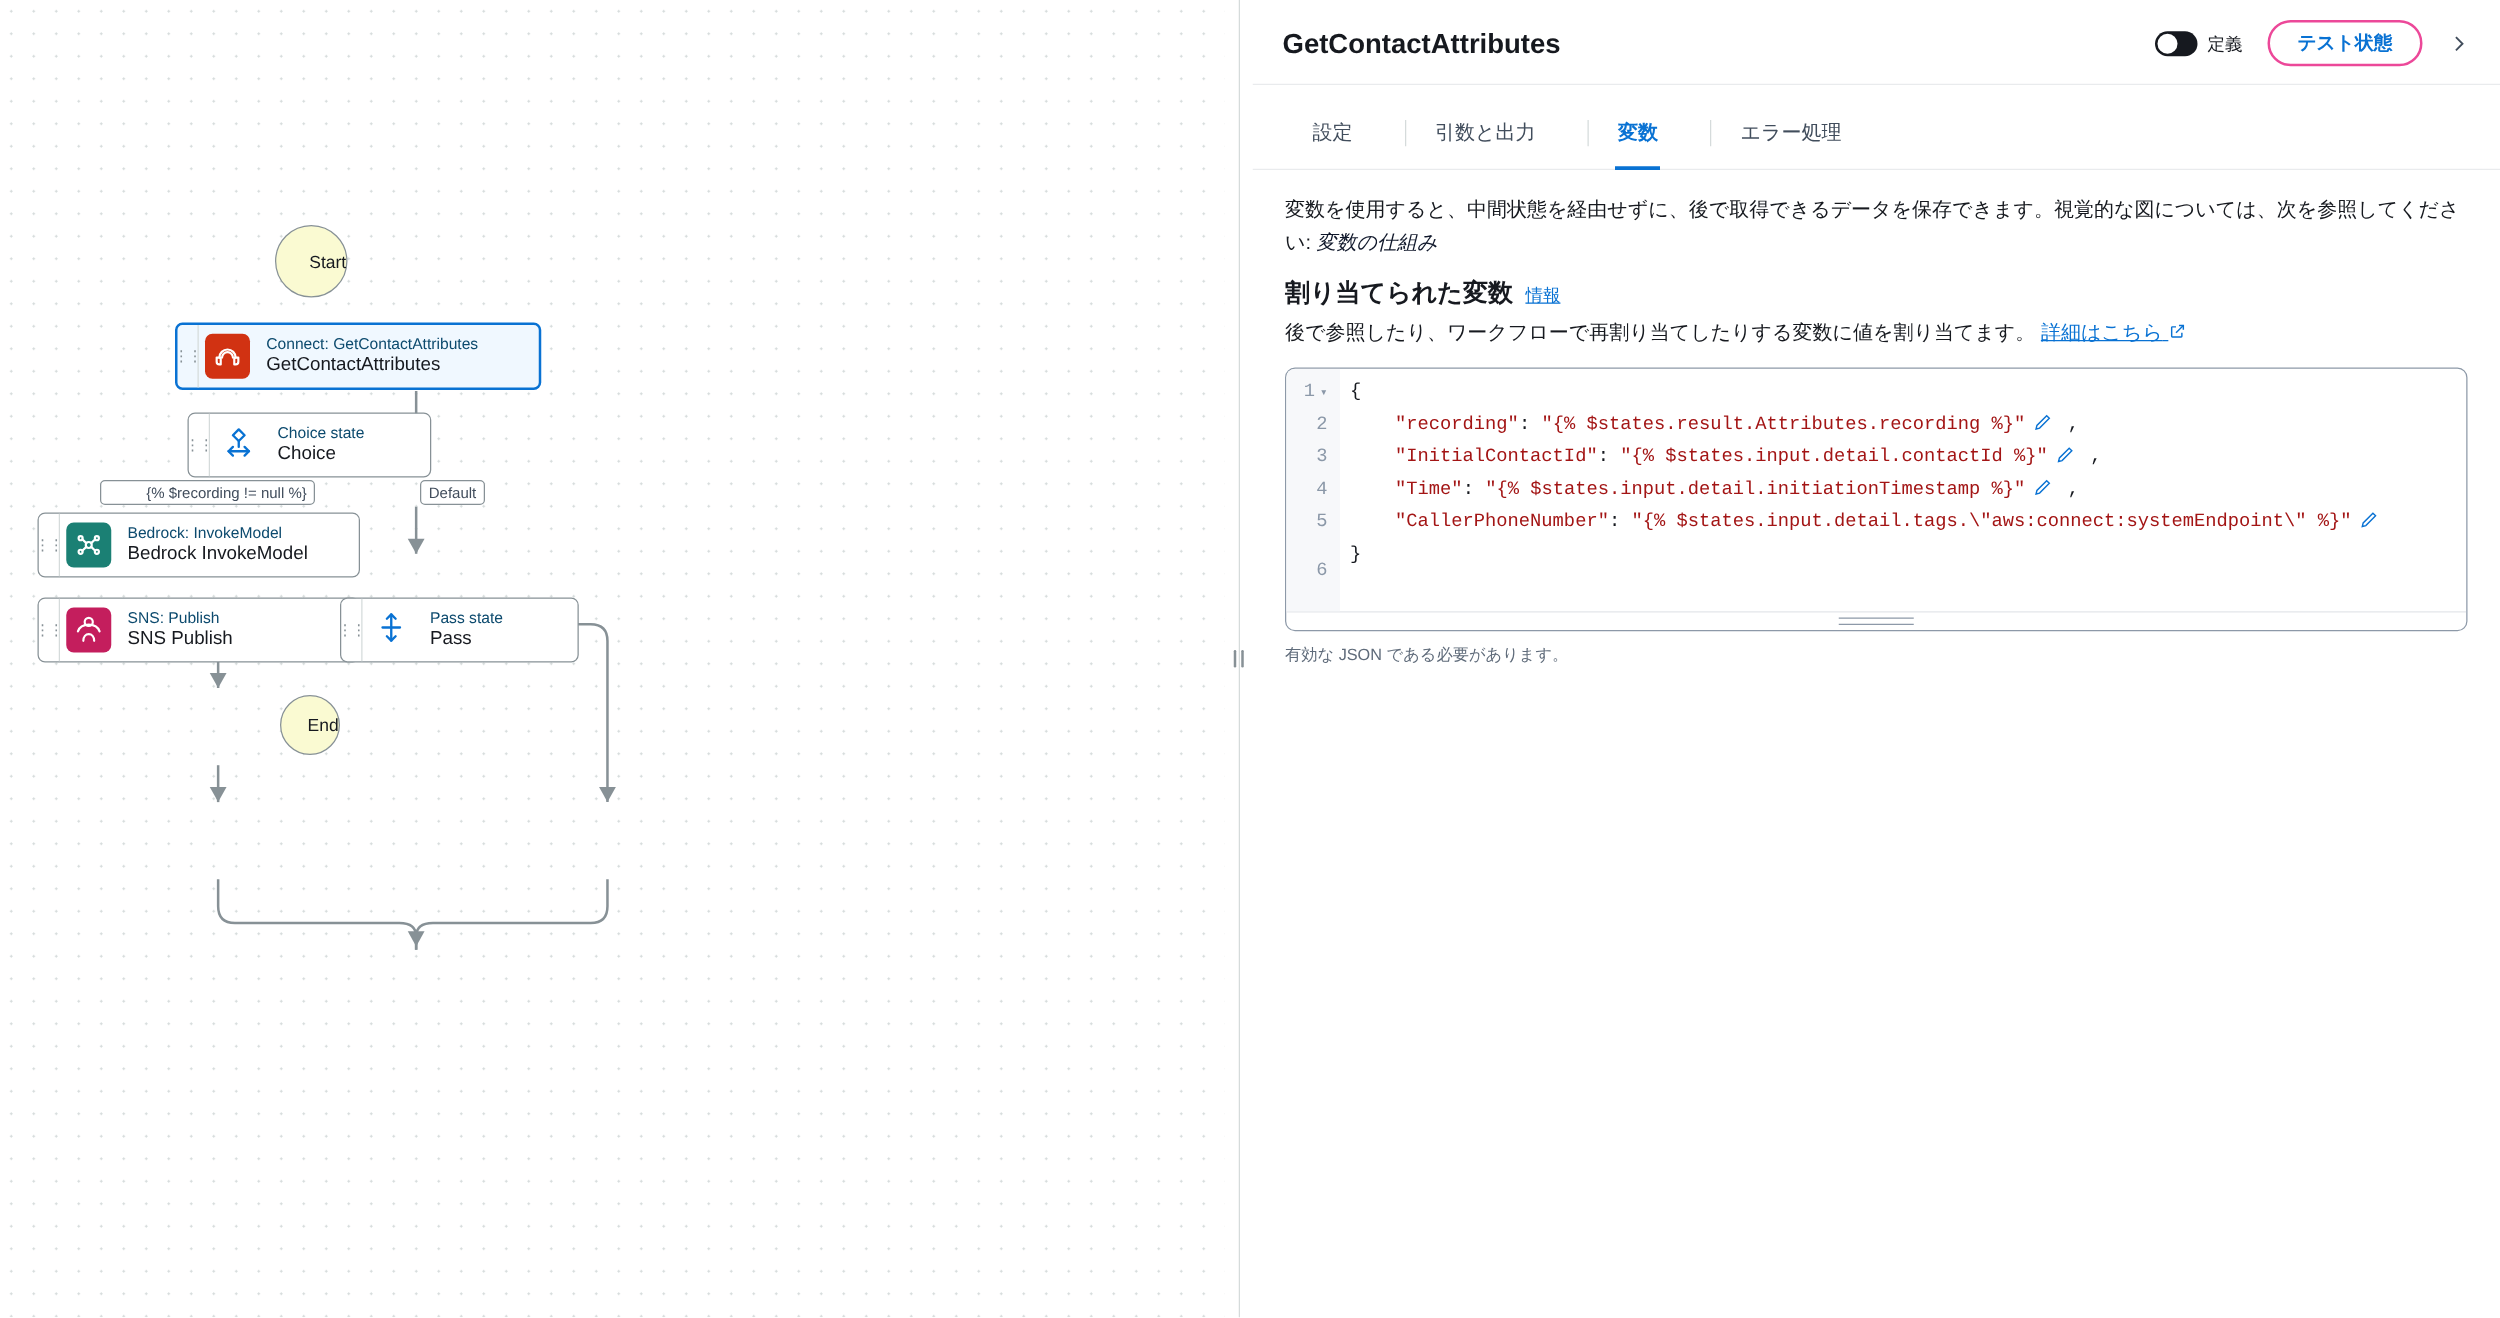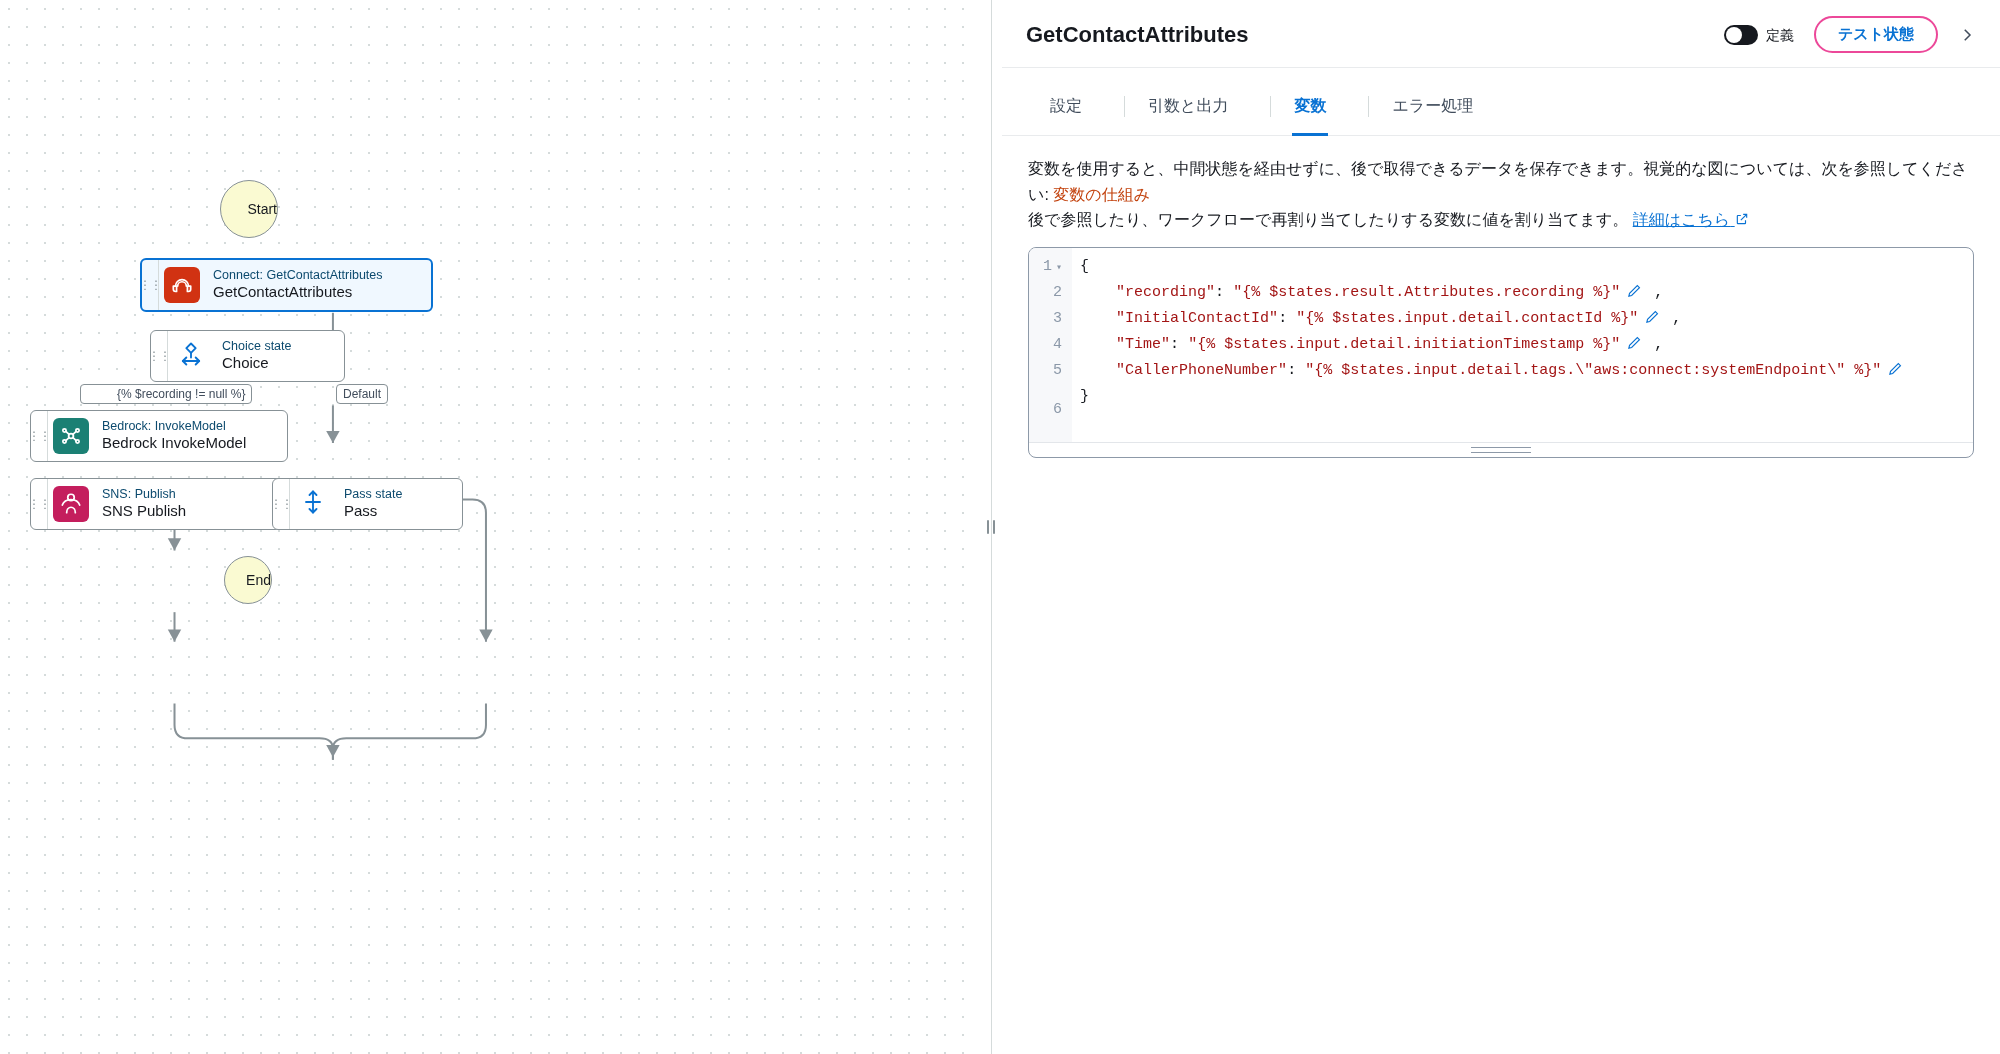--- a/index.html
+++ b/index.html
@@ -61,21 +61,21 @@
   }
   .chev-right { width:18px; height:18px; stroke:#414d5c; fill:none; stroke-width:2;}
   .tabs { display:flex; gap:18px; padding:18px 0 0 24px; border-bottom:1px solid #e9ebed; }
   .tab { padding:10px 24px 18px; font-size:16px; color:#414d5c; cursor:pointer; position:relative;}
   .tab + .tab::before { content:""; position:absolute; left:0; top:10px; bottom:18px; width:1px; background:#d5dbdb;}
   .tab.active { color:#0972d3; font-weight:700;}
   .tab.active::after { content:""; position:absolute; left:22px; right:22px; bottom:-1px; height:3px; background:#0972d3;}
   .panel-body { padding:20px 26px 26px 26px; overflow:auto; }
   .para { font-size:16px; line-height:1.6; color:#16191f; }
   .link { color:#0972d3; text-decoration:underline; cursor:pointer;}
-  .link-noline { color:#c2410c; text-decoration:none; cursor:pointer;}
+  .link-noline { color:#0f172a; text-decoration:none; cursor:pointer;font-style:italic;}
   .section-title { font-size:20px; font-weight:700; margin:14px 0 6px; display:flex; align-items:baseline; gap:10px;}
   .info-link { font-size:14px; font-weight:400; color:#0972d3; text-decoration:underline; cursor:pointer;}
   .ext-icon { width:14px; height:14px; stroke:#0972d3; fill:none; stroke-width:2; vertical-align:-1px;}
   .editor { border:1px solid #8d99a8; border-radius:8px; margin-top:14px; overflow:hidden;}
   .editor-body { display:flex; font-family: Menlo, Consolas, "Courier New", monospace; font-size:15px; }
   .gutter { background:#f7f8fa; color:#8b98a8; text-align:right; padding:6px 10px 6px 14px; user-select:none;}
   .gutter-line { height:26px; line-height:26px; white-space:nowrap;}
   .fold { color:#8b98a8; font-size:10px; margin-left:4px;}
   .code { padding:6px 14px 6px 8px; flex:1; min-width:0;}
   .code-row { min-height:26px; line-height:26px; white-space:pre-wrap; word-break:break-all; display:block;}
@@ -254,20 +254,24 @@
       <div class="tab">引数と出力</div>
       <div class="tab active">変数</div>
       <div class="tab">エラー処理</div>
     </div>
 
     <div class="panel-body">
       <div class="para">
         <span>変数を使用すると、中間状態を経由せずに、後で取得できるデータを保存できます。視覚的な図については、次を参照してください: </span><a class="link-noline">変数の仕組み</a>
       </div>
 
+      <div class="section-title">
+        <span>割り当てられた変数</span>
+        <a class="info-link">情報</a>
+      </div>
 
       <div class="para">
         <span>後で参照したり、ワークフローで再割り当てしたりする変数に値を割り当てます。 </span><a class="link"><span>詳細はこちら</span>
           <svg class="ext-icon" viewBox="0 0 24 24">
               <path d="M14 4h6v6"></path>
               <path d="M20 4L10 14"></path>
               <path d="M18 14v5a1 1 0 0 1-1 1H5a1 1 0 0 1-1-1V7a1 1 0 0 1 1-1h5"></path>
             </svg></a>
       </div>
 
@@ -296,15 +300,16 @@
                   <path d="M4 20l4-1 11-11-3-3L5 16l-1 4z" fill="#fff" stroke="#0972d3" stroke-width="1.6"></path>
                 </svg></span>
             <span class="code-row"><span class="tok-punc">}</span></span>
           </div>
         </div>
         <div class="resize-bar">
             <div class="resize-dash"></div>
           </div>
       </div>
 
+      <div class="hint">有効な JSON である必要があります。</div>
     </div>
   </div>
 </div>
 
 </body></html>

